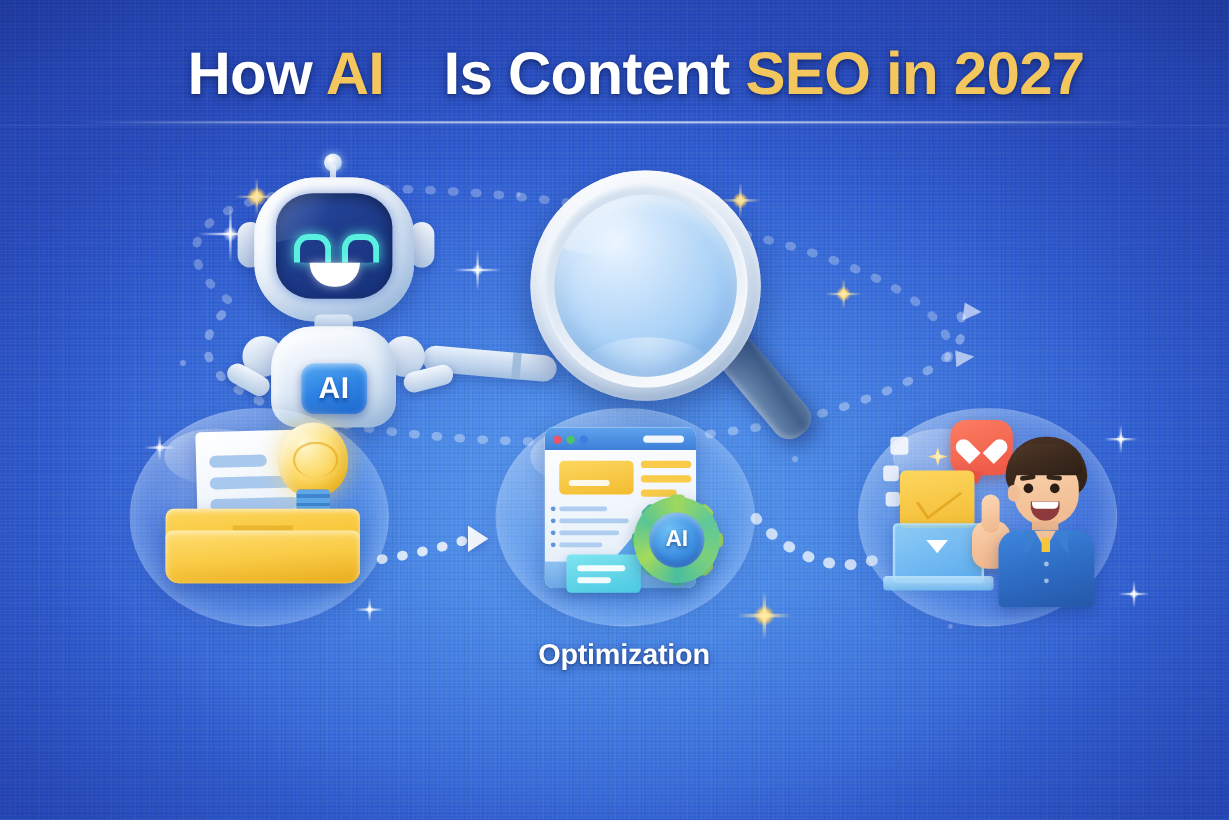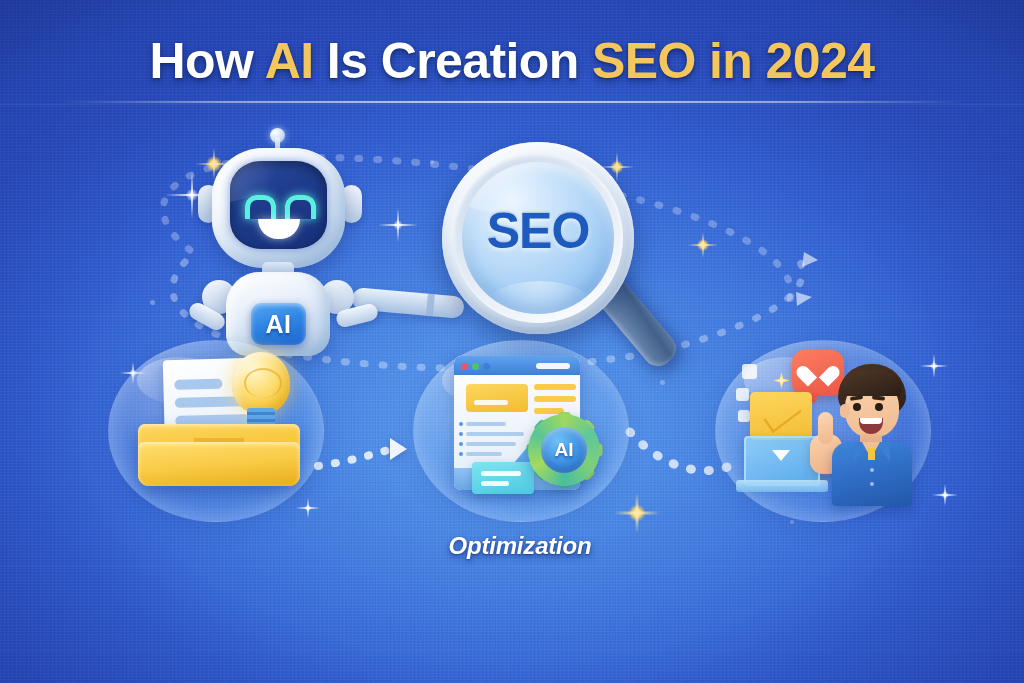--- a/index.html
+++ b/index.html
@@ -31,21 +31,21 @@
   }
   .scan{position:absolute;left:0;width:1024px;height:1px;background:rgba(255,255,255,.13);}
 
   
   .title{
     position:absolute;left:0;top:36px;width:1024px;text-align:center;
     font-size:50px;font-weight:bold;letter-spacing:-.6px;line-height:1;
     white-space:nowrap;
     text-shadow:0 3px 7px rgba(10,25,80,.55), 0 1px 2px rgba(10,25,80,.45);
   }
-  .t-w{color:#FFFFFF;}
+  .t-w{color:#FFFFFF;margin-left:36px;}
   .t-g{color:#F3C75E;}
   .title-rule{
     position:absolute;left:62px;top:101px;width:900px;height:2px;border-radius:2px;
     background:linear-gradient(90deg, rgba(255,255,255,0) 0%, rgba(255,255,255,.46) 18%, rgba(255,255,255,.72) 50%, rgba(255,255,255,.46) 82%, rgba(255,255,255,0) 100%);
   }
 
   
   .spark{position:absolute;pointer-events:none;}
   .spark .b{position:absolute;left:50%;top:50%;transform:translate(-50%,-50%);
     background:radial-gradient(circle,#fff 0%,rgba(255,255,255,.55) 35%,rgba(255,255,255,0) 70%);border-radius:50%;}
@@ -268,21 +268,21 @@
   <div class="bg-base"></div>
   <div class="bg-weave"></div>
   <div class="bg-weave2"></div>
   <div class="bg-vig"></div>
   <div class="scan" style="top:104px;opacity:.5"></div>
   <div class="scan" style="top:316px;opacity:.28"></div>
   <div class="scan" style="top:566px;opacity:.3"></div>
   <div class="scan" style="top:650px;opacity:.22"></div>
 
   <div class="title">
-    <span class="t-w">How </span><span class="t-g">AI</span><span class="t-w"> Is Creation </span><span class="t-g">SEO in 2024</span>
+    <span class="t-w">How </span><span class="t-g">AI</span><span class="t-w"> Is Content </span><span class="t-g">SEO in 2027</span>
   </div>
   <div class="title-rule"></div>
 
   <svg class="swoosh" viewBox="0 0 1024 683">
     <g fill="none" stroke="rgba(255,255,255,0.55)" stroke-width="7" stroke-linecap="round" stroke-dasharray="2 17">
       <path d="M190 250 C 140 212, 160 170, 250 160 C 360 150, 520 170, 640 200 C 740 226, 800 265, 790 300" opacity="0.5"></path>
       <path d="M185 262 C 150 300, 190 340, 300 356 C 430 376, 600 372, 700 340 C 780 314, 812 288, 800 262" opacity="0.62"></path>
     </g>
     <g fill="rgba(255,255,255,0.6)">
       <path d="M796 292 l16 5 l-15 9 z"></path>
@@ -375,21 +375,20 @@
     <div class="rb-badge">AI</div>
   </div>
 
   <div class="mag">
     <div class="mag-handle"></div>
     <div class="mag-ring"></div>
     <div class="mag-ring2"></div>
     <div class="mag-lens">
       <div class="gl"></div>
         <div class="gl2"></div>
-      <div class="mag-seo">SEO</div>
     </div>
   </div>
 
   <div class="bub" style="left:108px;top:340px;"></div>
   <div class="ic1">
     <div class="doc">
       <div class="dline a"></div>
         <div class="dline b"></div>
         <div class="dline c"></div>
         <div class="dline d"></div>
@@ -481,15 +480,15 @@
       <div class="shirt"></div>
       <div class="collar-l"></div>
         <div class="collar-r"></div>
       <div class="vneck"></div>
         <div class="tie"></div>
       <div class="btn" style="top:104px"></div>
       <div class="btn" style="top:118px"></div>
     </div>
   </div>
 
-  <div class="clabel" style="left:370px;top:532px;font-style:italic;">Optimization</div>
+  <div class="clabel" style="left:370px;top:532px;">Optimization</div>
 
 </div>
 
 </body></html>

